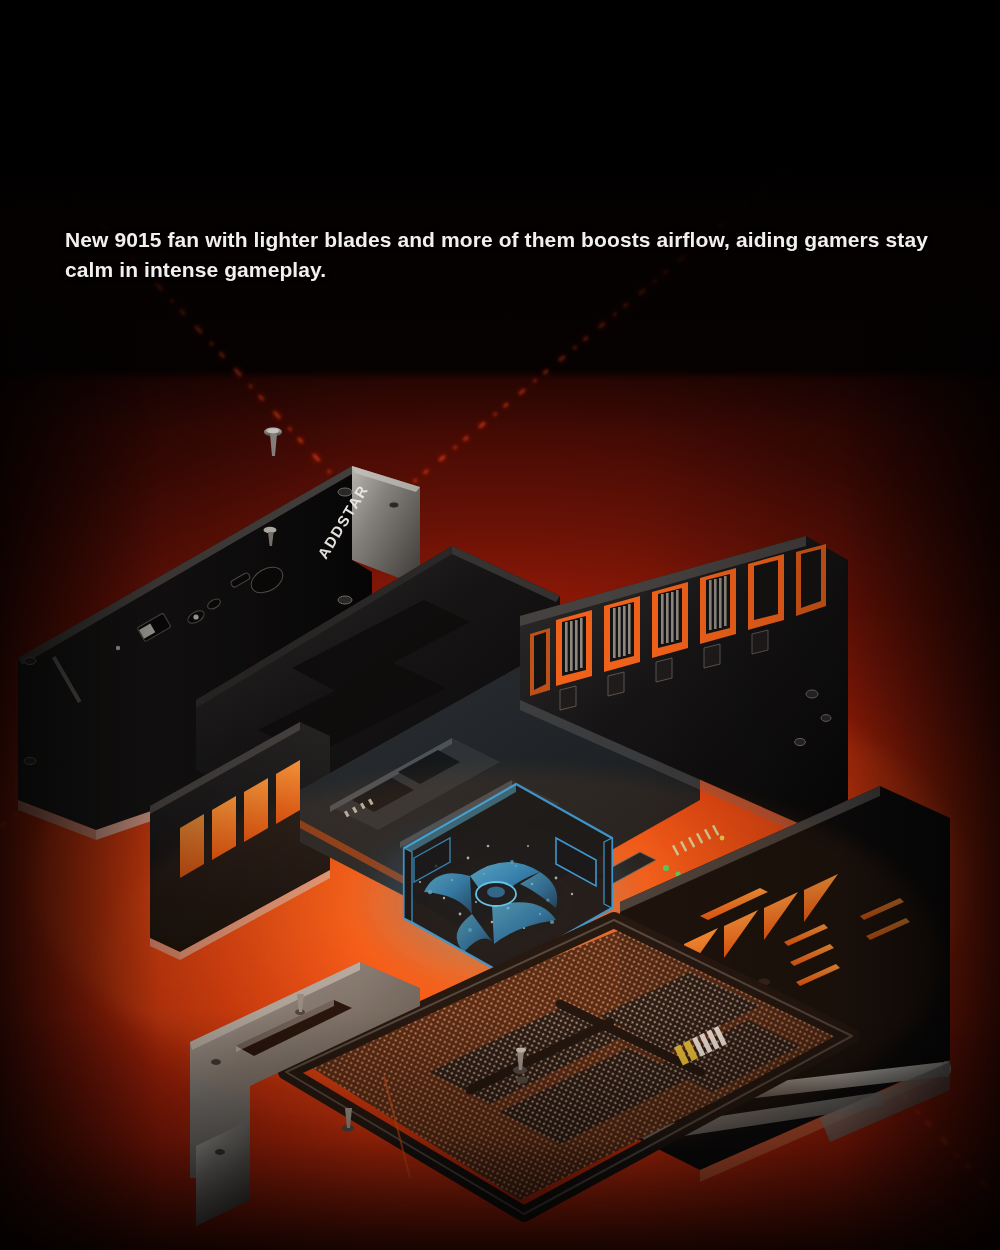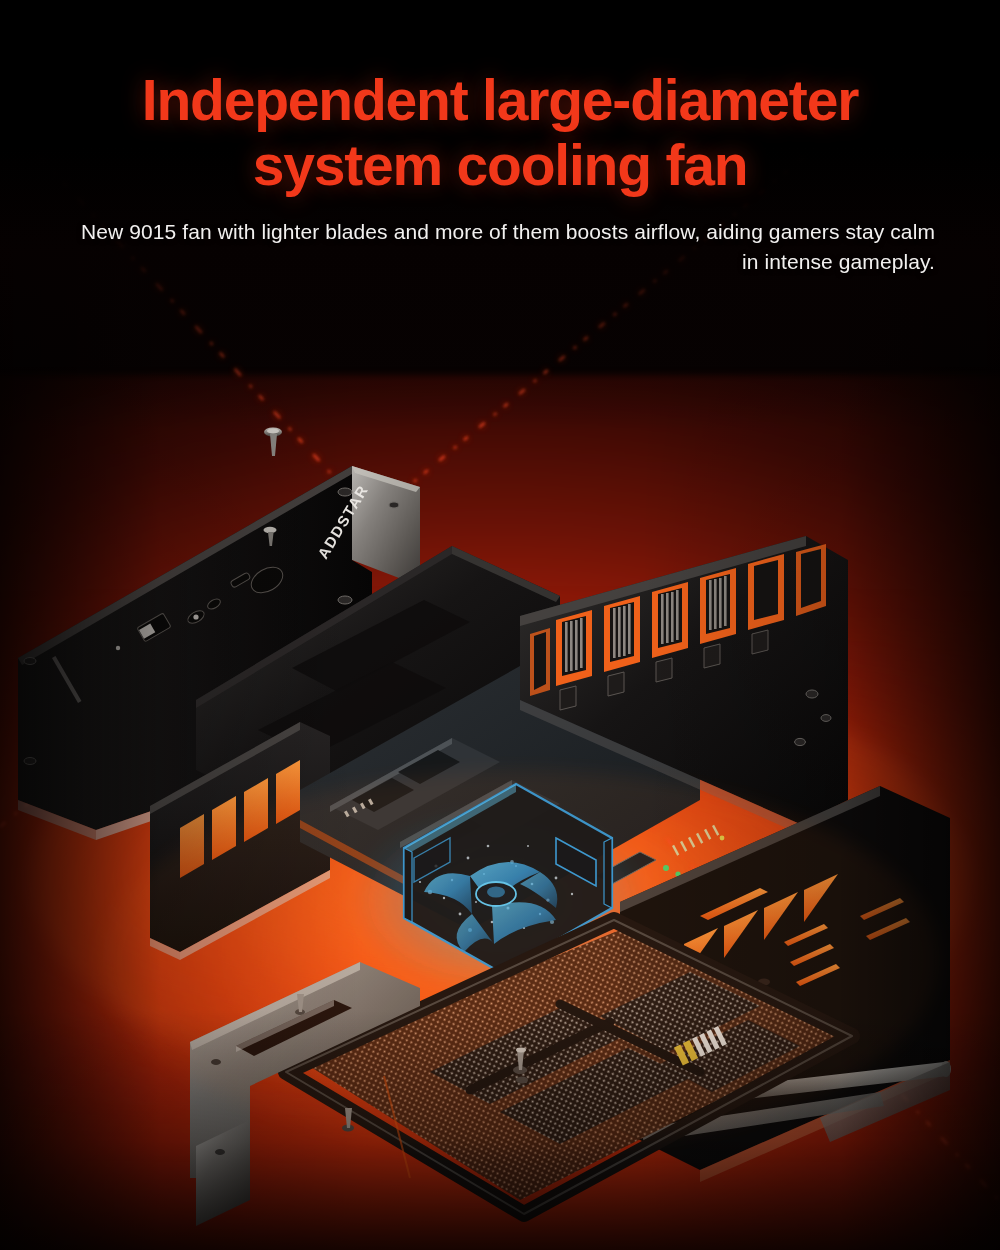--- a/index.html
+++ b/index.html
@@ -60,28 +60,28 @@
     color:#f2381a;
     font-size:57px;
     font-weight:700;
     line-height:1.14;
     letter-spacing:-1.2px;
     text-shadow:0 0 22px rgba(242,56,26,.38);
     padding:0 24px;
   }
   .headline .l2{display:block;}
   .subhead{
-    position:absolute;left:50%;top:196px;
+    position:absolute;left:50%;top:204px;
     transform:translateX(-50%);
     width:870px;
-    text-align:right;
+    text-align:left;
     color:#f2f0ef;
     font-size:21px;
     line-height:1.42;
-    font-weight:400;
+    font-weight:700;
     letter-spacing:.1px;
     text-shadow:0 1px 5px rgba(0,0,0,.9);
   }
 
   
   .product{position:absolute;left:0;top:0;width:1000px;height:1250px;}
 </style>
 </head>
 <body>
 
@@ -547,19 +547,15 @@
       <path d="M820 1118 L950 1062 L950 1090 L830 1142 Z" fill="url(#brushed)" opacity=".75"></path>
     </g>
 
     <ellipse cx="520" cy="960" rx="420" ry="190" fill="#ff7a24" opacity=".07" filter="url(#soft3)"></ellipse>
   </svg>
 
   <div class="vig-sides"></div>
   <div class="vig-top"></div>
   <div class="vig-bottom"></div>
 
-  <h1 class="headline">
-    <span>Independent large-diameter</span>
-    <span class="l2">system cooling fan</span>
-  </h1>
   <p class="subhead">New 9015 fan with lighter blades and more of them boosts airflow, aiding gamers stay calm in intense gameplay.</p>
 
 </div>
 
 </body></html>

